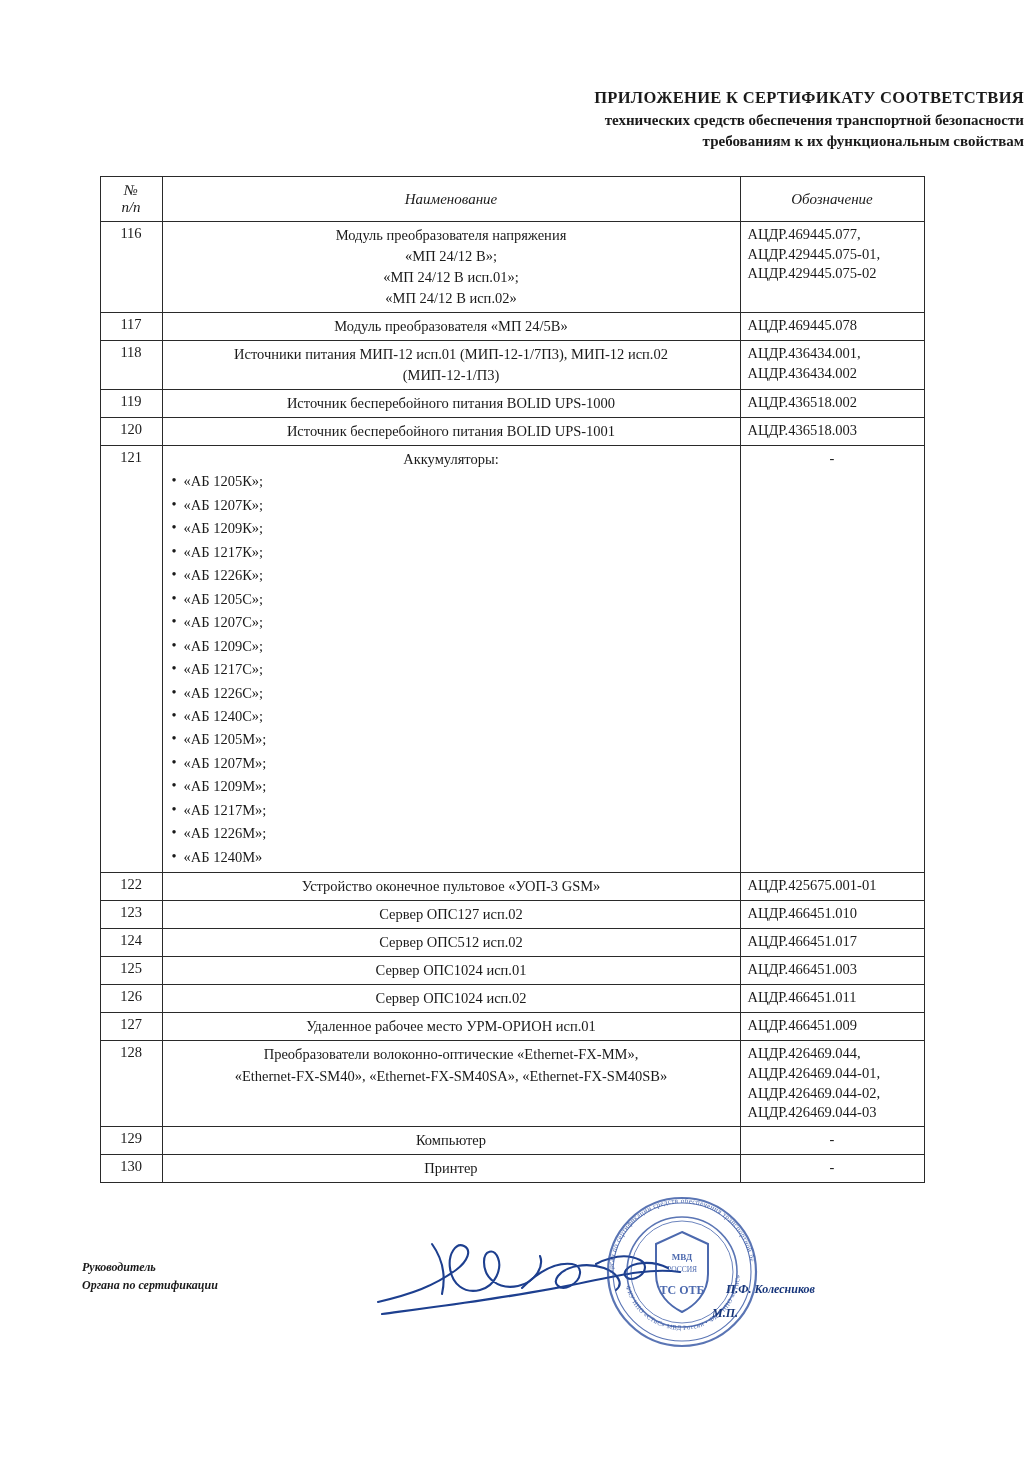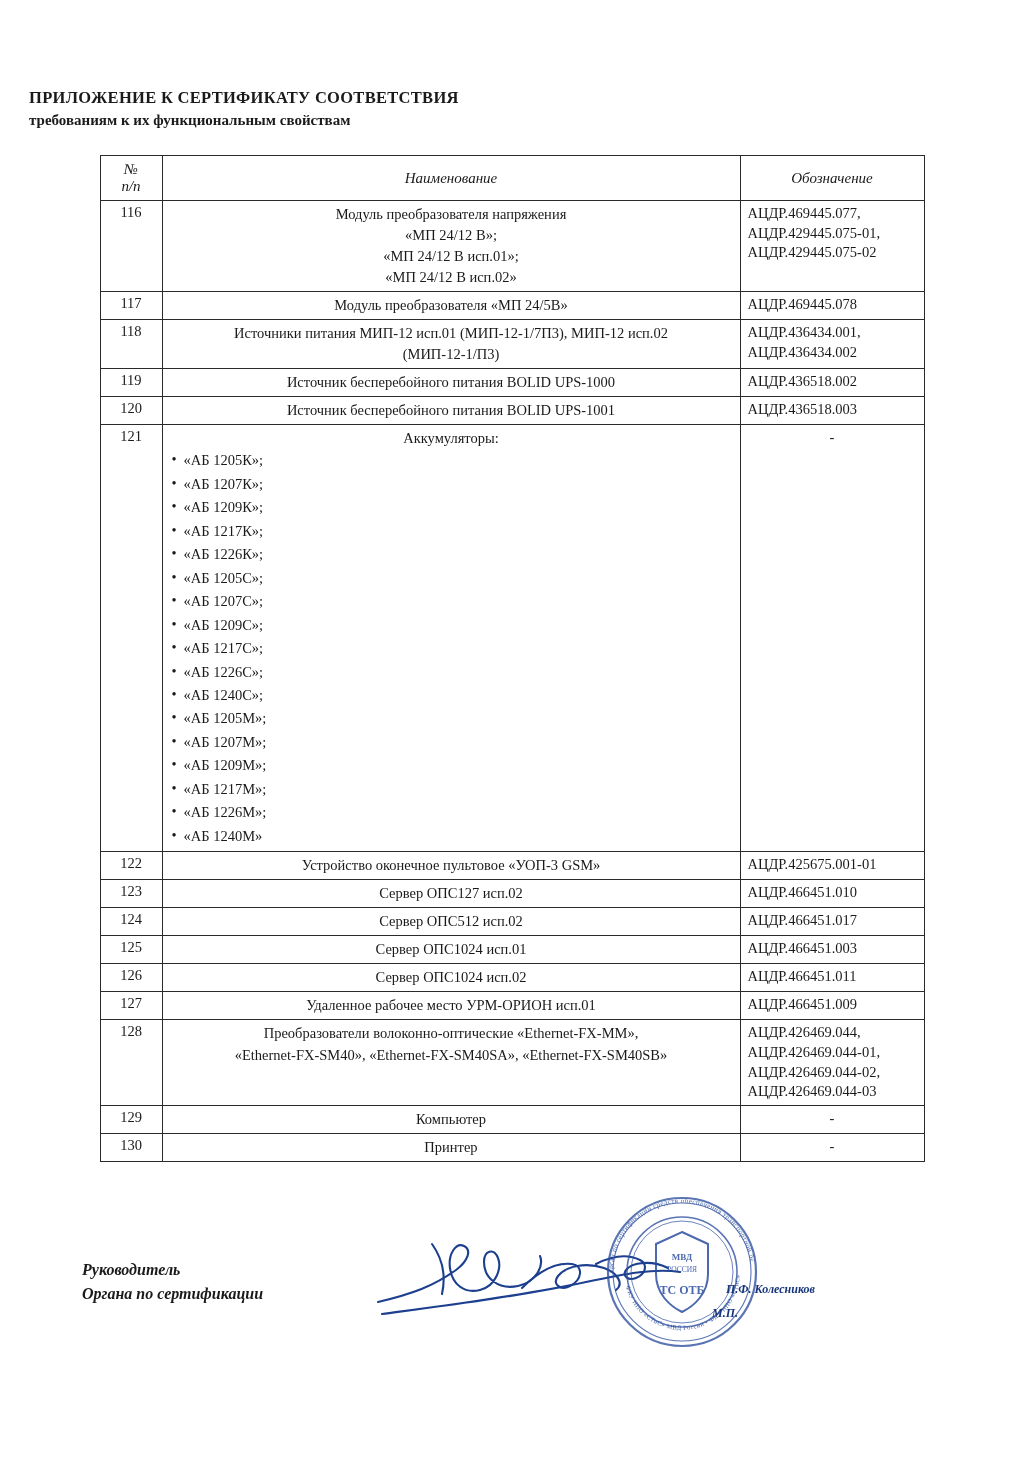--- a/index.html
+++ b/index.html
@@ -14,21 +14,21 @@
     font-family: "Liberation Serif", serif;
     color: #1a1a1a;
     overflow: hidden;
   }
   .page {
     position: absolute;
     inset: 0;
     padding: 0;
   }
   .header {
-    text-align: left;
+    text-align: right;
     margin-top: 88px;
     padding-left: 29px;
   }
   .header .line1 {
     font-size: 16.5px;
     font-weight: bold;
     letter-spacing: 0.3px;
   }
   .header .line2,
   .header .line3 {
@@ -98,21 +98,21 @@
     left: 2px;
     top: -1px;
   }
   .multi-line > div { line-height: 1.45; text-align: center; }
 
   
   .sign-block {
     position: absolute;
     left: 82px;
     top: 1258px;
-    font-size: 16px;
+    font-size: 12px;
     font-style: italic;
     font-weight: bold;
     line-height: 1.5;
   }
   .sign-name {
     position: absolute;
     left: 726px;
     top: 1282px;
     font-size: 12px;
     font-style: italic;
@@ -145,20 +145,21 @@
     pointer-events: none;
   }
 </style>
 </head>
 <body>
 
 <div class="page">
 
   <div class="header">
     <div class="line1">ПРИЛОЖЕНИЕ К СЕРТИФИКАТУ СООТВЕТСТВИЯ</div>
+    <div class="line2">технических средств обеспечения транспортной безопасности</div>
     <div class="line3">требованиям к их функциональным свойствам</div>
   </div>
 
 
   <table class="doc-table">
     <colgroup>
       <col class="c-num">
       <col class="c-name">
       <col class="c-desig">
     </colgroup>

